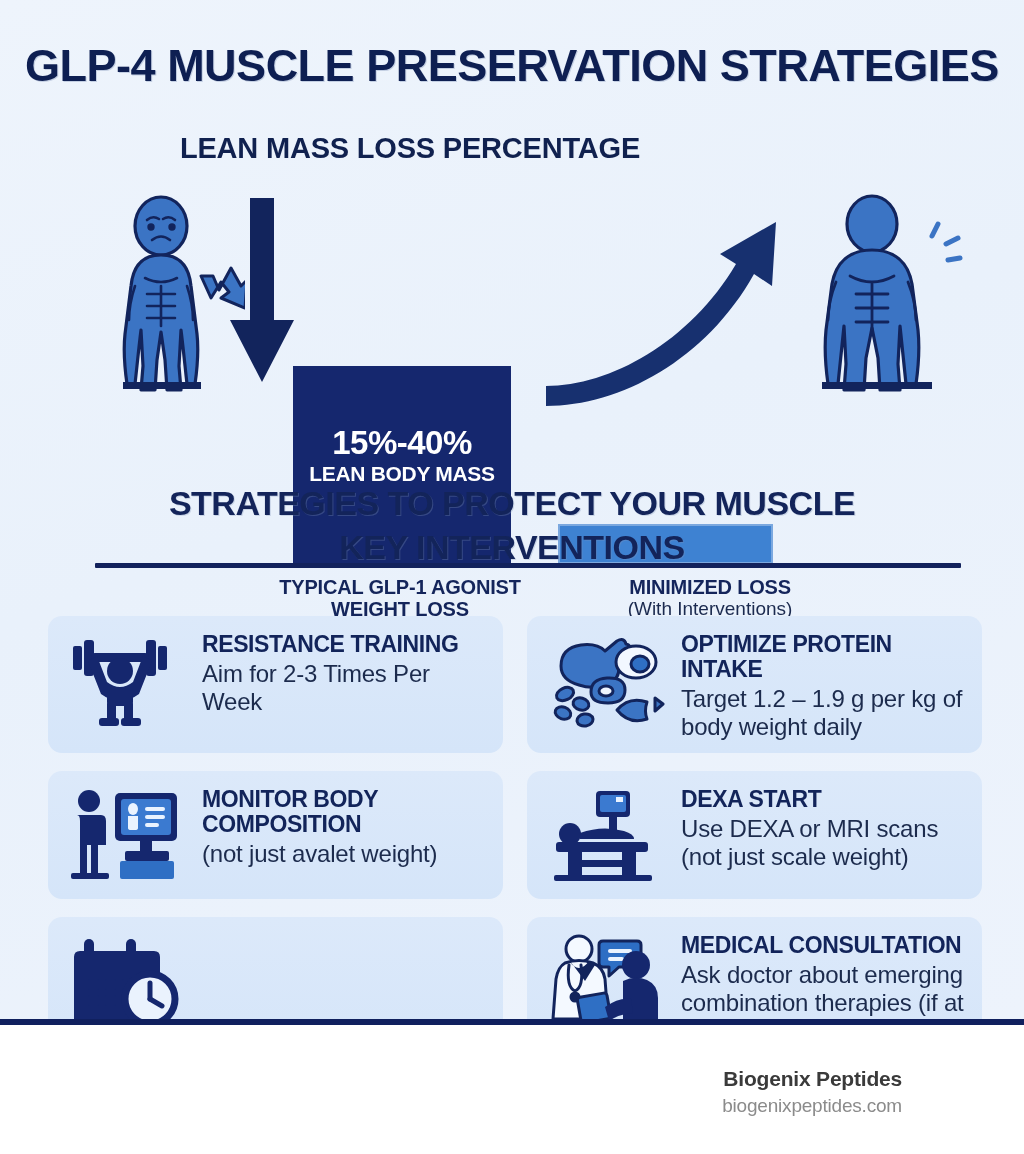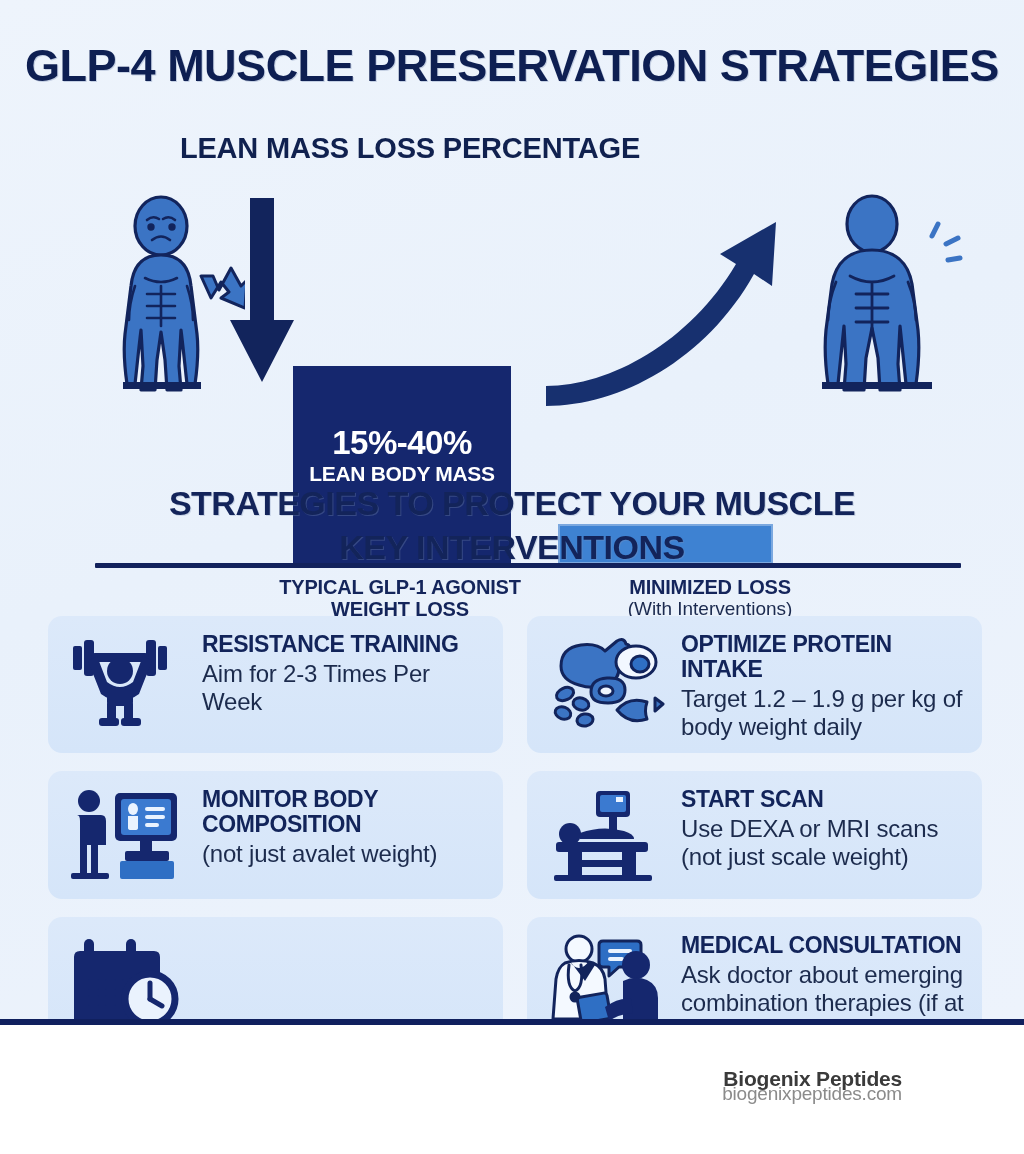--- a/index.html
+++ b/index.html
@@ -83,21 +83,21 @@
   }
   .card .d { font-size:24px; color:#1c2b4d; line-height:1.18; letter-spacing:-0.2px; }
   
   .divider { position:absolute; left:0; top:1019px; width:1024px; height:6px; background:#10205e; }
   .footer { position:absolute; left:0; top:1025px; width:1024px; height:145px; background:#fff; }
   .fname {
     position:absolute; right:122px; top:42px;
     font-size:21px; font-weight:bold; color:#3a3a3a; letter-spacing:-0.2px;
   }
   .fsite {
-    position:absolute; right:122px; top:58px;
+    position:absolute; right:122px; top:70px;
     font-size:19px; color:#8b8b8b; letter-spacing:-0.2px;
   }
 </style>
 </head>
 <body>
 
 <div class="poster">
 
   <div class="title">GLP-4 MUSCLE PRESERVATION STRATEGIES</div>
   <div class="subtitle">LEAN MASS LOSS PERCENTAGE</div>
@@ -281,21 +281,21 @@
             <rect x="22" y="65" width="14" height="24"></rect>
             <rect x="76" y="65" width="14" height="24"></rect>
             <rect x="36" y="73" width="40" height="7"></rect>
             <rect x="8" y="88" width="98" height="6" rx="2"></rect>
           </g>
           <rect x="54" y="8" width="26" height="17" rx="2" fill="#3b7ad0"></rect>
           <rect x="70" y="10" width="7" height="5" fill="#eaf3ff"></rect>
         </svg>
       </div>
       <div class="txt">
-        <div class="h">START SCAN</div>
+        <div class="h">DEXA START</div>
         <div class="d">Use DEXA or MRI scans (not just scale weight)</div>
       </div>
     </div>
 
     <div class="card">
       <div class="ico">
         <svg width="116" height="96" viewBox="0 0 116 96">
           <g fill="#15276e">
             <rect x="16" y="6" width="10" height="22" rx="5"></rect>
             <rect x="58" y="6" width="10" height="22" rx="5"></rect>

